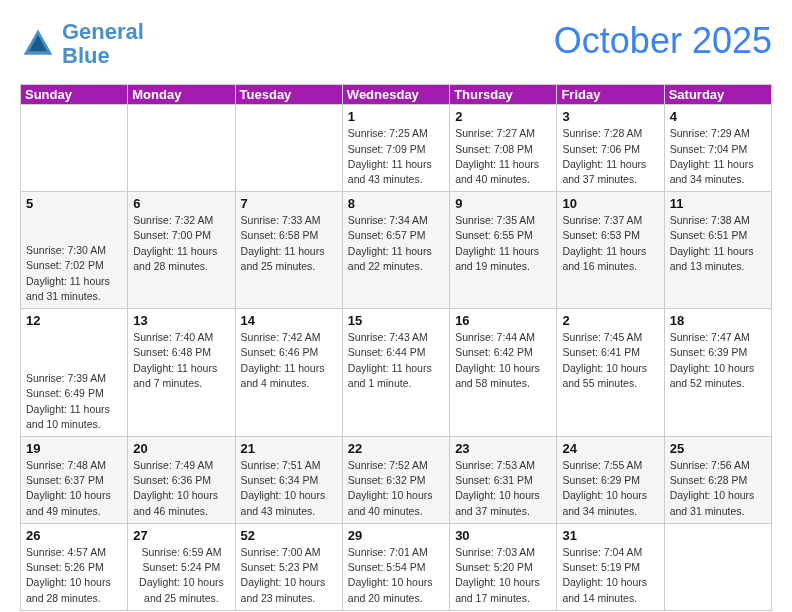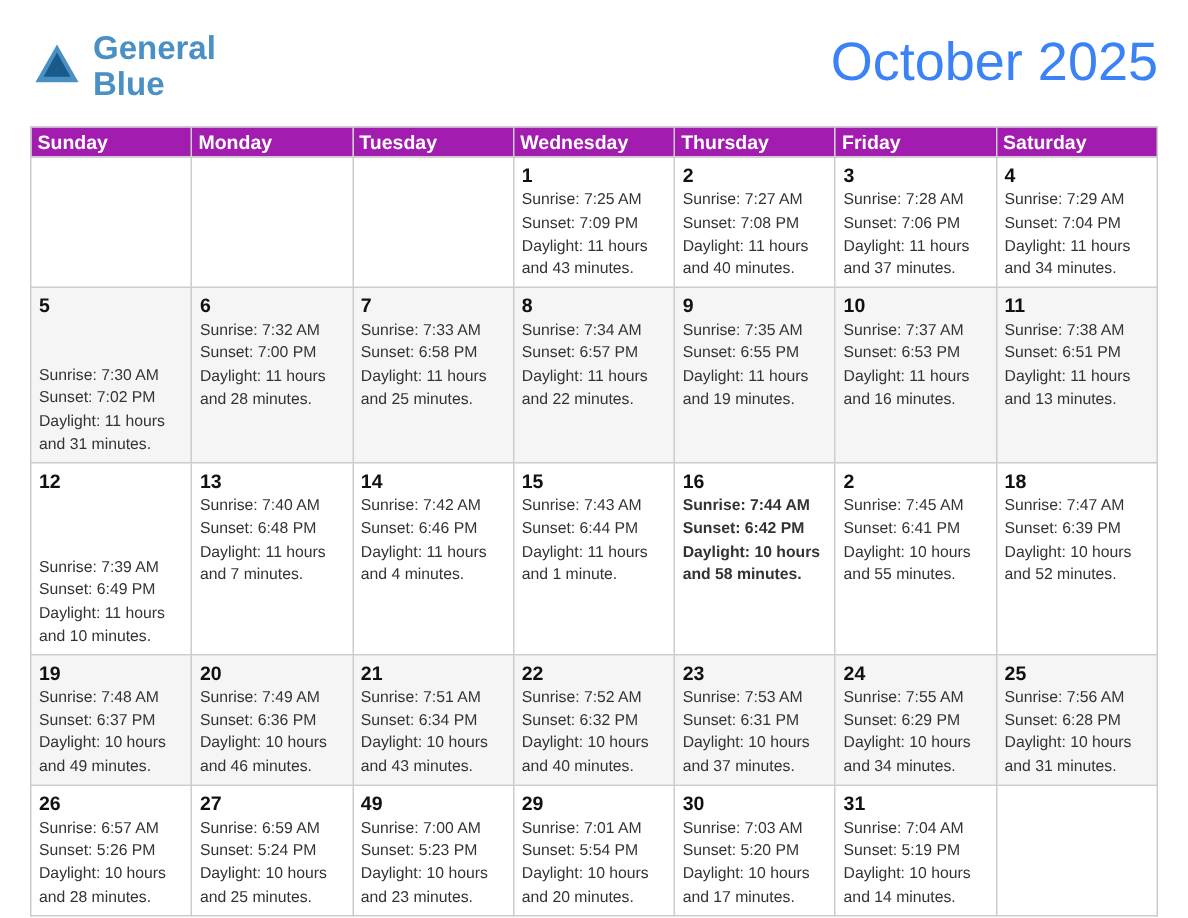--- a/index.html
+++ b/index.html
@@ -207,21 +207,21 @@
 Daylight: 11 hours and 4 minutes.</div>
         </td>
         <td>
           <div class="day-num">15</div>
           <div class="day-info" style="white-space: pre-line;">Sunrise: 7:43 AM
 Sunset: 6:44 PM
 Daylight: 11 hours and 1 minute.</div>
         </td>
         <td>
           <div class="day-num">16</div>
-          <div class="day-info" style="white-space: pre-line; font-weight: bold;">Sunrise: 7:44 AM
+          <div class="day-info" style="white-space: pre-line;">Sunrise: 7:44 AM
 Sunset: 6:42 PM
 Daylight: 10 hours and 58 minutes.</div>
         </td>
         <td>
           <div class="day-num">2</div>
           <div class="day-info" style="white-space: pre-line;">Sunrise: 7:45 AM
 Sunset: 6:41 PM
 Daylight: 10 hours and 55 minutes.</div>
         </td>
         <td>
@@ -271,32 +271,32 @@
         <td>
           <div class="day-num">25</div>
           <div class="day-info" style="white-space: pre-line;">Sunrise: 7:56 AM
 Sunset: 6:28 PM
 Daylight: 10 hours and 31 minutes.</div>
         </td>
       </tr>
       <tr>
         <td>
           <div class="day-num">26</div>
-          <div class="day-info" style="white-space: pre-line;">Sunrise: 6:57 AM
+          <div class="day-info" style="white-space: pre-line;">Sunrise: 4:57 AM
 Sunset: 5:26 PM
 Daylight: 10 hours and 28 minutes.</div>
         </td>
         <td>
           <div class="day-num">27</div>
-          <div class="day-info" style="white-space: pre-line;">Sunrise: 6:59 AM
+          <div class="day-info" style="white-space: pre-line; text-align: center;">Sunrise: 6:59 AM
 Sunset: 5:24 PM
 Daylight: 10 hours and 25 minutes.</div>
         </td>
         <td>
-          <div class="day-num">49</div>
+          <div class="day-num">52</div>
           <div class="day-info" style="white-space: pre-line;">Sunrise: 7:00 AM
 Sunset: 5:23 PM
 Daylight: 10 hours and 23 minutes.</div>
         </td>
         <td>
           <div class="day-num">29</div>
           <div class="day-info" style="white-space: pre-line;">Sunrise: 7:01 AM
 Sunset: 5:54 PM
 Daylight: 10 hours and 20 minutes.</div>
         </td>

